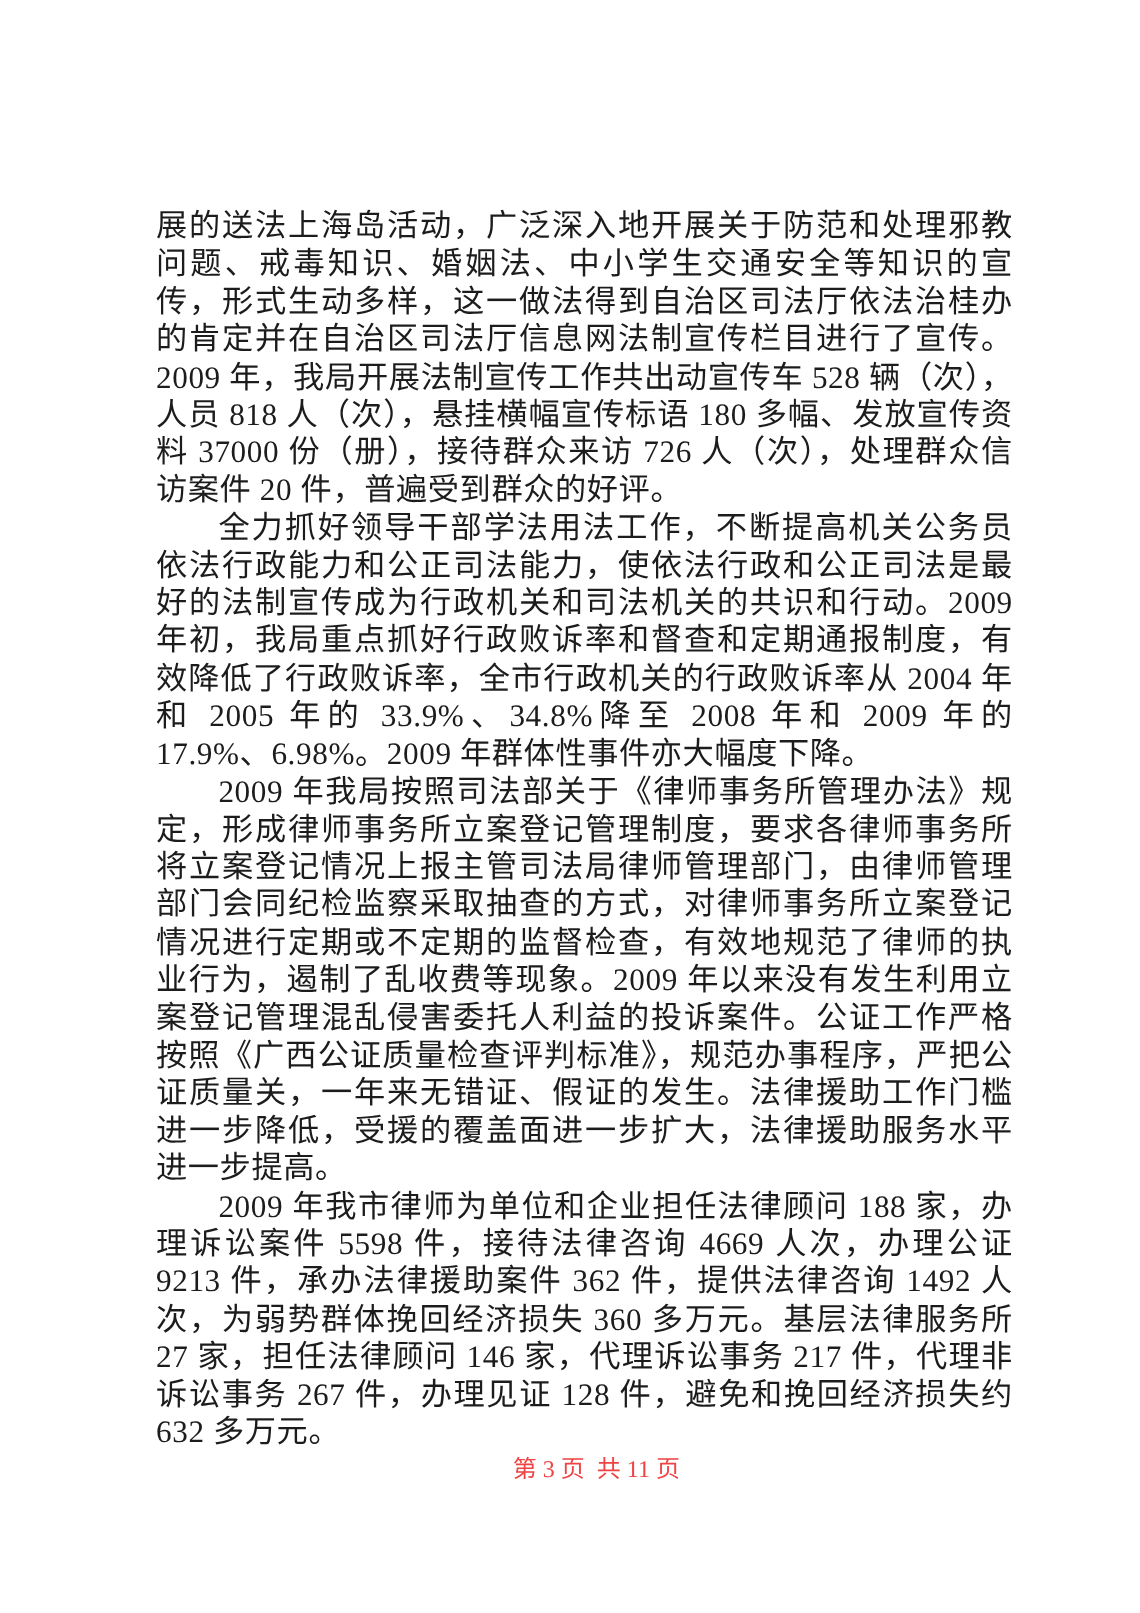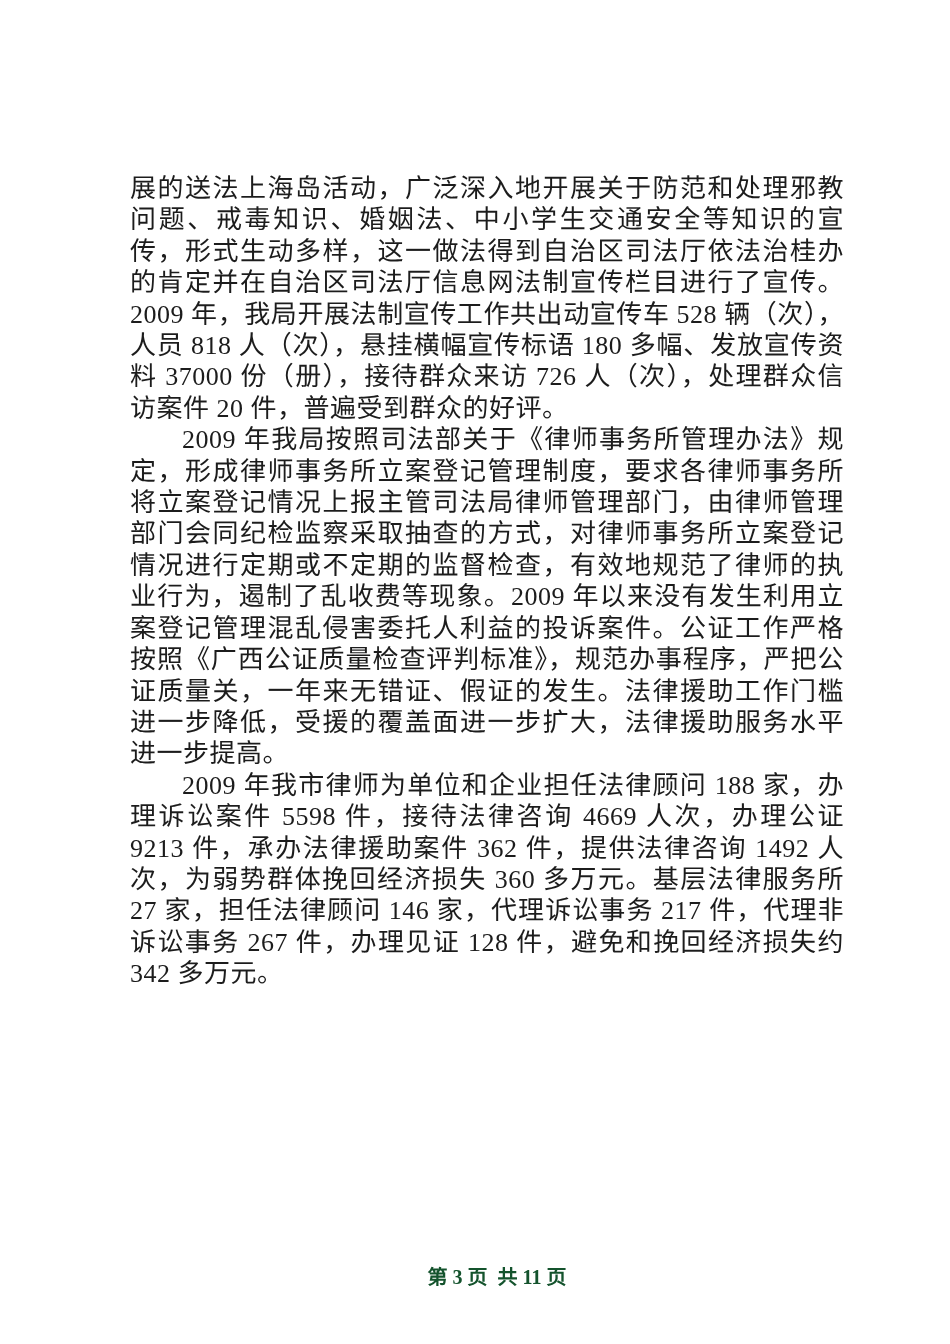--- a/index.html
+++ b/index.html
@@ -36,37 +36,37 @@
     padding: 0;
     text-indent: 2em;
   }
   .text-block p.no-indent {
     text-indent: 0;
   }
   .footer {
     position: absolute;
     left: 130px;
     width: 714px;
-    top: 1238px;
+    top: 1186px;
     text-align: center;
     font-size: 20px;
     line-height: 26px;
     white-space: pre-wrap;
-    color: #14532d;
-    font-weight: bold;
+    color: #ef4444;
   }
 </style>
 </head>
 <body>
 
 <div class="page">
 
   <div class="text-block">
     <p class="no-indent">展的送法上海岛活动，广泛深入地开展关于防范和处理邪教问题、戒毒知识、婚姻法、中小学生交通安全等知识的宣传，形式生动多样，这一做法得到自治区司法厅依法治桂办的肯定并在自治区司法厅信息网法制宣传栏目进行了宣传。2009 年，我局开展法制宣传工作共出动宣传车 528 辆（次），人员 818 人（次），悬挂横幅宣传标语 180 多幅、发放宣传资料 37000 份（册），接待群众来访 726 人（次），处理群众信访案件 20 件，普遍受到群众的好评。</p>
+    <p>全力抓好领导干部学法用法工作，不断提高机关公务员依法行政能力和公正司法能力，使依法行政和公正司法是最好的法制宣传成为行政机关和司法机关的共识和行动。2009 年初，我局重点抓好行政败诉率和督查和定期通报制度，有效降低了行政败诉率，全市行政机关的行政败诉率从 2004 年和 2005 年的 33.9%、34.8%降至 2008 年和 2009 年的 17.9%、6.98%。2009 年群体性事件亦大幅度下降。</p>
     <p>2009 年我局按照司法部关于《律师事务所管理办法》规定，形成律师事务所立案登记管理制度，要求各律师事务所将立案登记情况上报主管司法局律师管理部门，由律师管理部门会同纪检监察采取抽查的方式，对律师事务所立案登记情况进行定期或不定期的监督检查，有效地规范了律师的执业行为，遏制了乱收费等现象。2009 年以来没有发生利用立案登记管理混乱侵害委托人利益的投诉案件。公证工作严格按照《广西公证质量检查评判标准》，规范办事程序，严把公证质量关，一年来无错证、假证的发生。法律援助工作门槛进一步降低，受援的覆盖面进一步扩大，法律援助服务水平进一步提高。</p>
-    <p>2009 年我市律师为单位和企业担任法律顾问 188 家，办理诉讼案件 5598 件，接待法律咨询 4669 人次，办理公证 9213 件，承办法律援助案件 362 件，提供法律咨询 1492 人次，为弱势群体挽回经济损失 360 多万元。基层法律服务所 27 家，担任法律顾问 146 家，代理诉讼事务 217 件，代理非诉讼事务 267 件，办理见证 128 件，避免和挽回经济损失约 342 多万元。</p>
+    <p>2009 年我市律师为单位和企业担任法律顾问 188 家，办理诉讼案件 5598 件，接待法律咨询 4669 人次，办理公证 9213 件，承办法律援助案件 362 件，提供法律咨询 1492 人次，为弱势群体挽回经济损失 360 多万元。基层法律服务所 27 家，担任法律顾问 146 家，代理诉讼事务 217 件，代理非诉讼事务 267 件，办理见证 128 件，避免和挽回经济损失约 632 多万元。</p>
   </div>
 
   <div class="footer">
     <span>第 3 页  共 11 页</span>
   </div>
 
 </div>
 
 </body></html>

